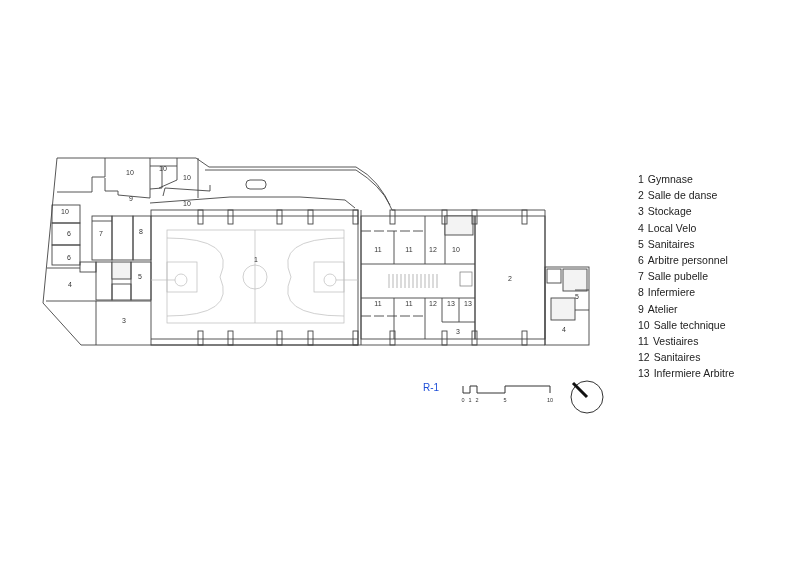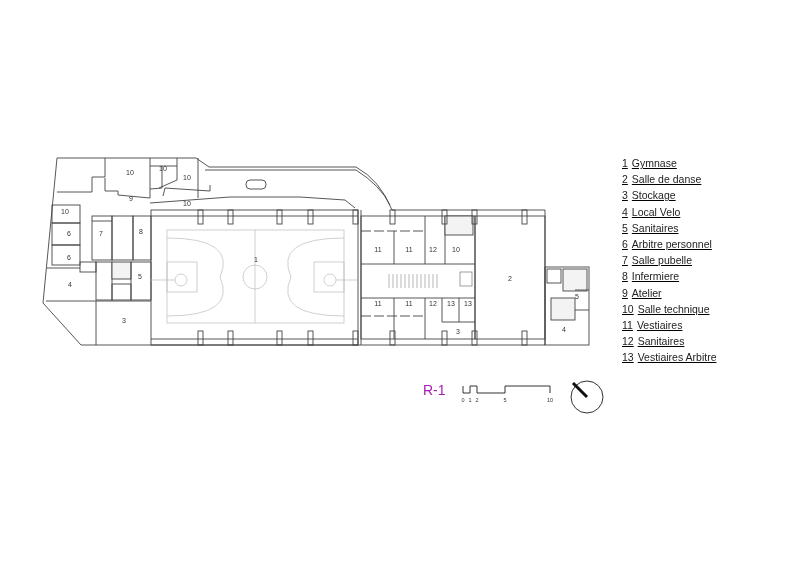--- a/index.html
+++ b/index.html
@@ -1,21 +1,21 @@
 <!DOCTYPE html>
 <html><head>
 <meta charset="utf-8">
 <style>
   html, body { margin: 0; padding: 0; background: #ffffff; }
   body { width: 800px; height: 565px; position: relative; overflow: hidden; font-family: "Liberation Sans", sans-serif; }
   #plan { position: absolute; left: 0; top: 0; width: 800px; height: 565px; }
-  .legend { position: absolute; left: 622px; top: 155px; margin: 0; padding: 0; list-style: none; text-decoration: underline; }
+  .legend { position: absolute; left: 622px; top: 155px; margin: 16px; padding: 0; list-style: none; }
   .legend li { font-size: 10.5px; line-height: 16.2px; color: #222; white-space: nowrap; }
   .legend .num { margin-right: 4px; }
-  .level-label { position: absolute; left: 423px; top: 382px; font-size: 14px; color: #a21caf; }
+  .level-label { position: absolute; left: 423px; top: 382px; font-size: 10px; color: #1d4ed8; }
   svg text { font-family: "Liberation Sans", sans-serif; fill: #333; }
 </style>
 </head>
 <body>
 
 <svg id="plan" viewBox="0 0 800 565" xmlns="http://www.w3.org/2000/svg">
   <g fill="none" stroke="#444" stroke-width="0.9">
 
     <path d="M57,158 L196,158 L209,167 L356,167 Q380,180 392,210 L545,210 L545,345 L81,345 L43,303 Z" fill="none"></path>
 
@@ -187,14 +187,14 @@
     <li><span class="num">3</span><span>Stockage</span></li>
     <li><span class="num">4</span><span>Local Velo</span></li>
     <li><span class="num">5</span><span>Sanitaires</span></li>
     <li><span class="num">6</span><span>Arbitre personnel</span></li>
     <li><span class="num">7</span><span>Salle pubelle</span></li>
     <li><span class="num">8</span><span>Infermiere</span></li>
     <li><span class="num">9</span><span>Atelier</span></li>
     <li><span class="num">10</span><span>Salle technique</span></li>
     <li><span class="num">11</span><span>Vestiaires</span></li>
     <li><span class="num">12</span><span>Sanitaires</span></li>
-    <li><span class="num">13</span><span>Vestiaires Arbitre</span></li>
+    <li><span class="num">13</span><span>Infermiere Arbitre</span></li>
   </ul>
 
 </body></html>

